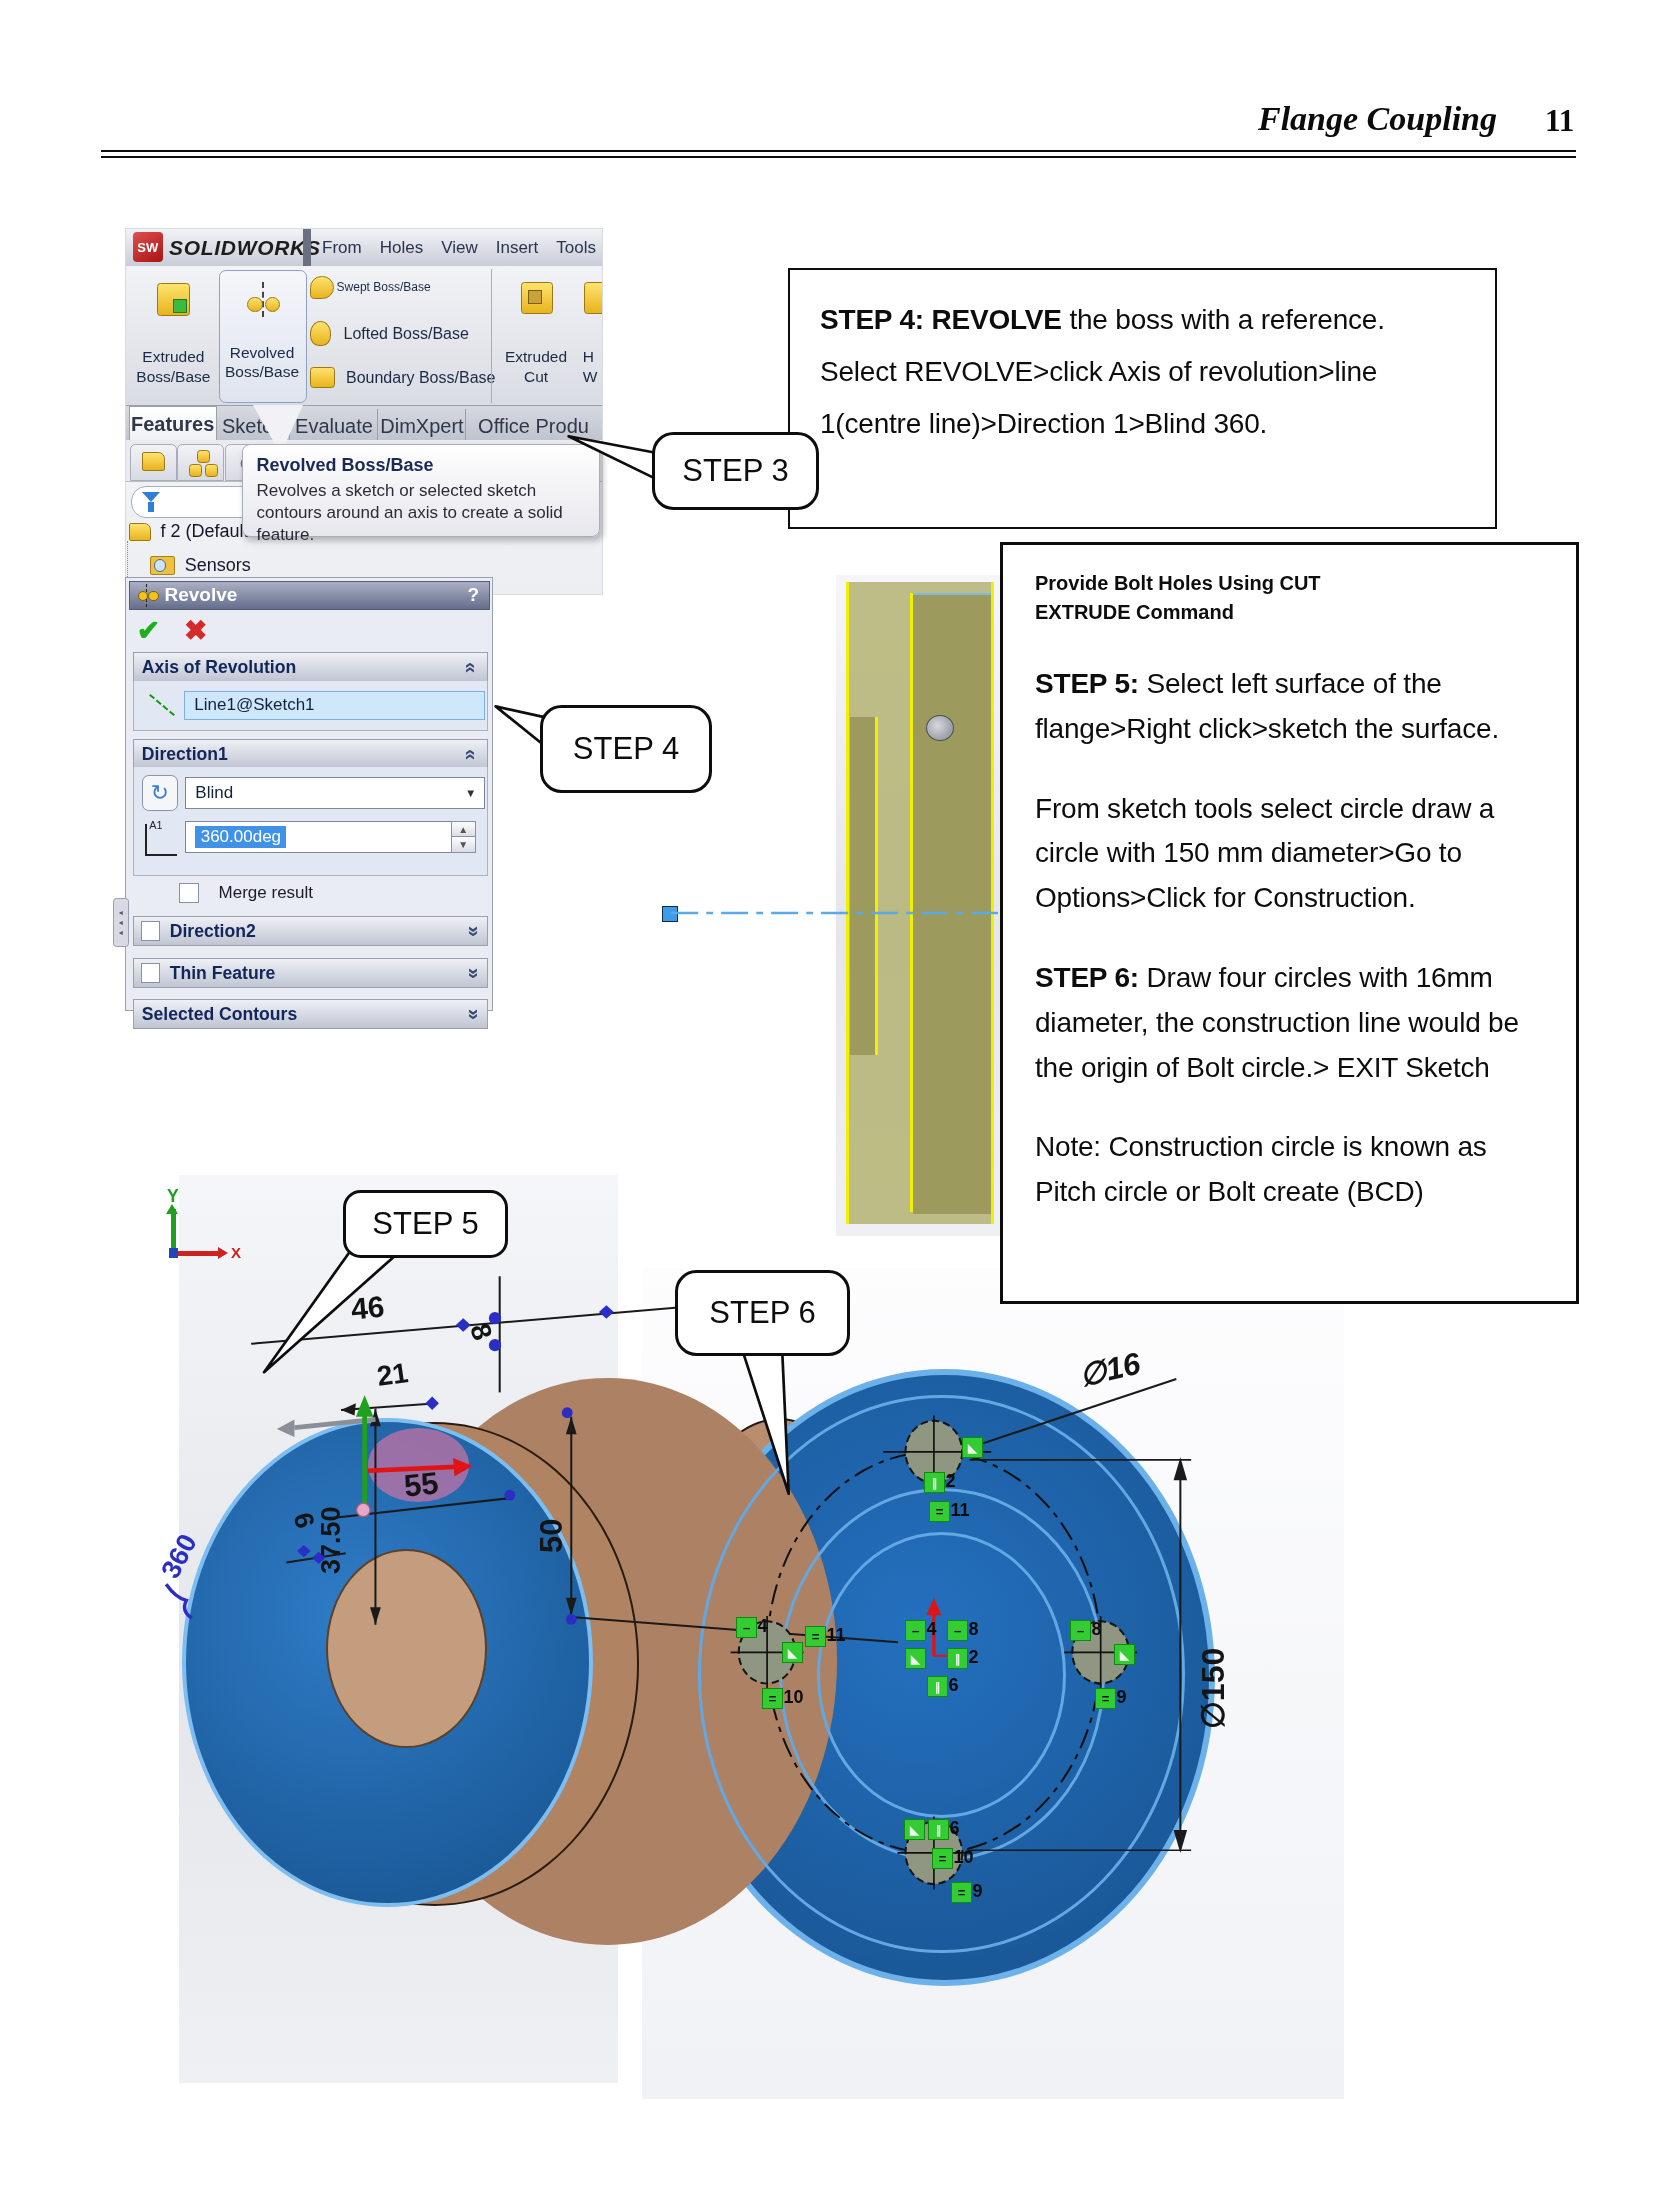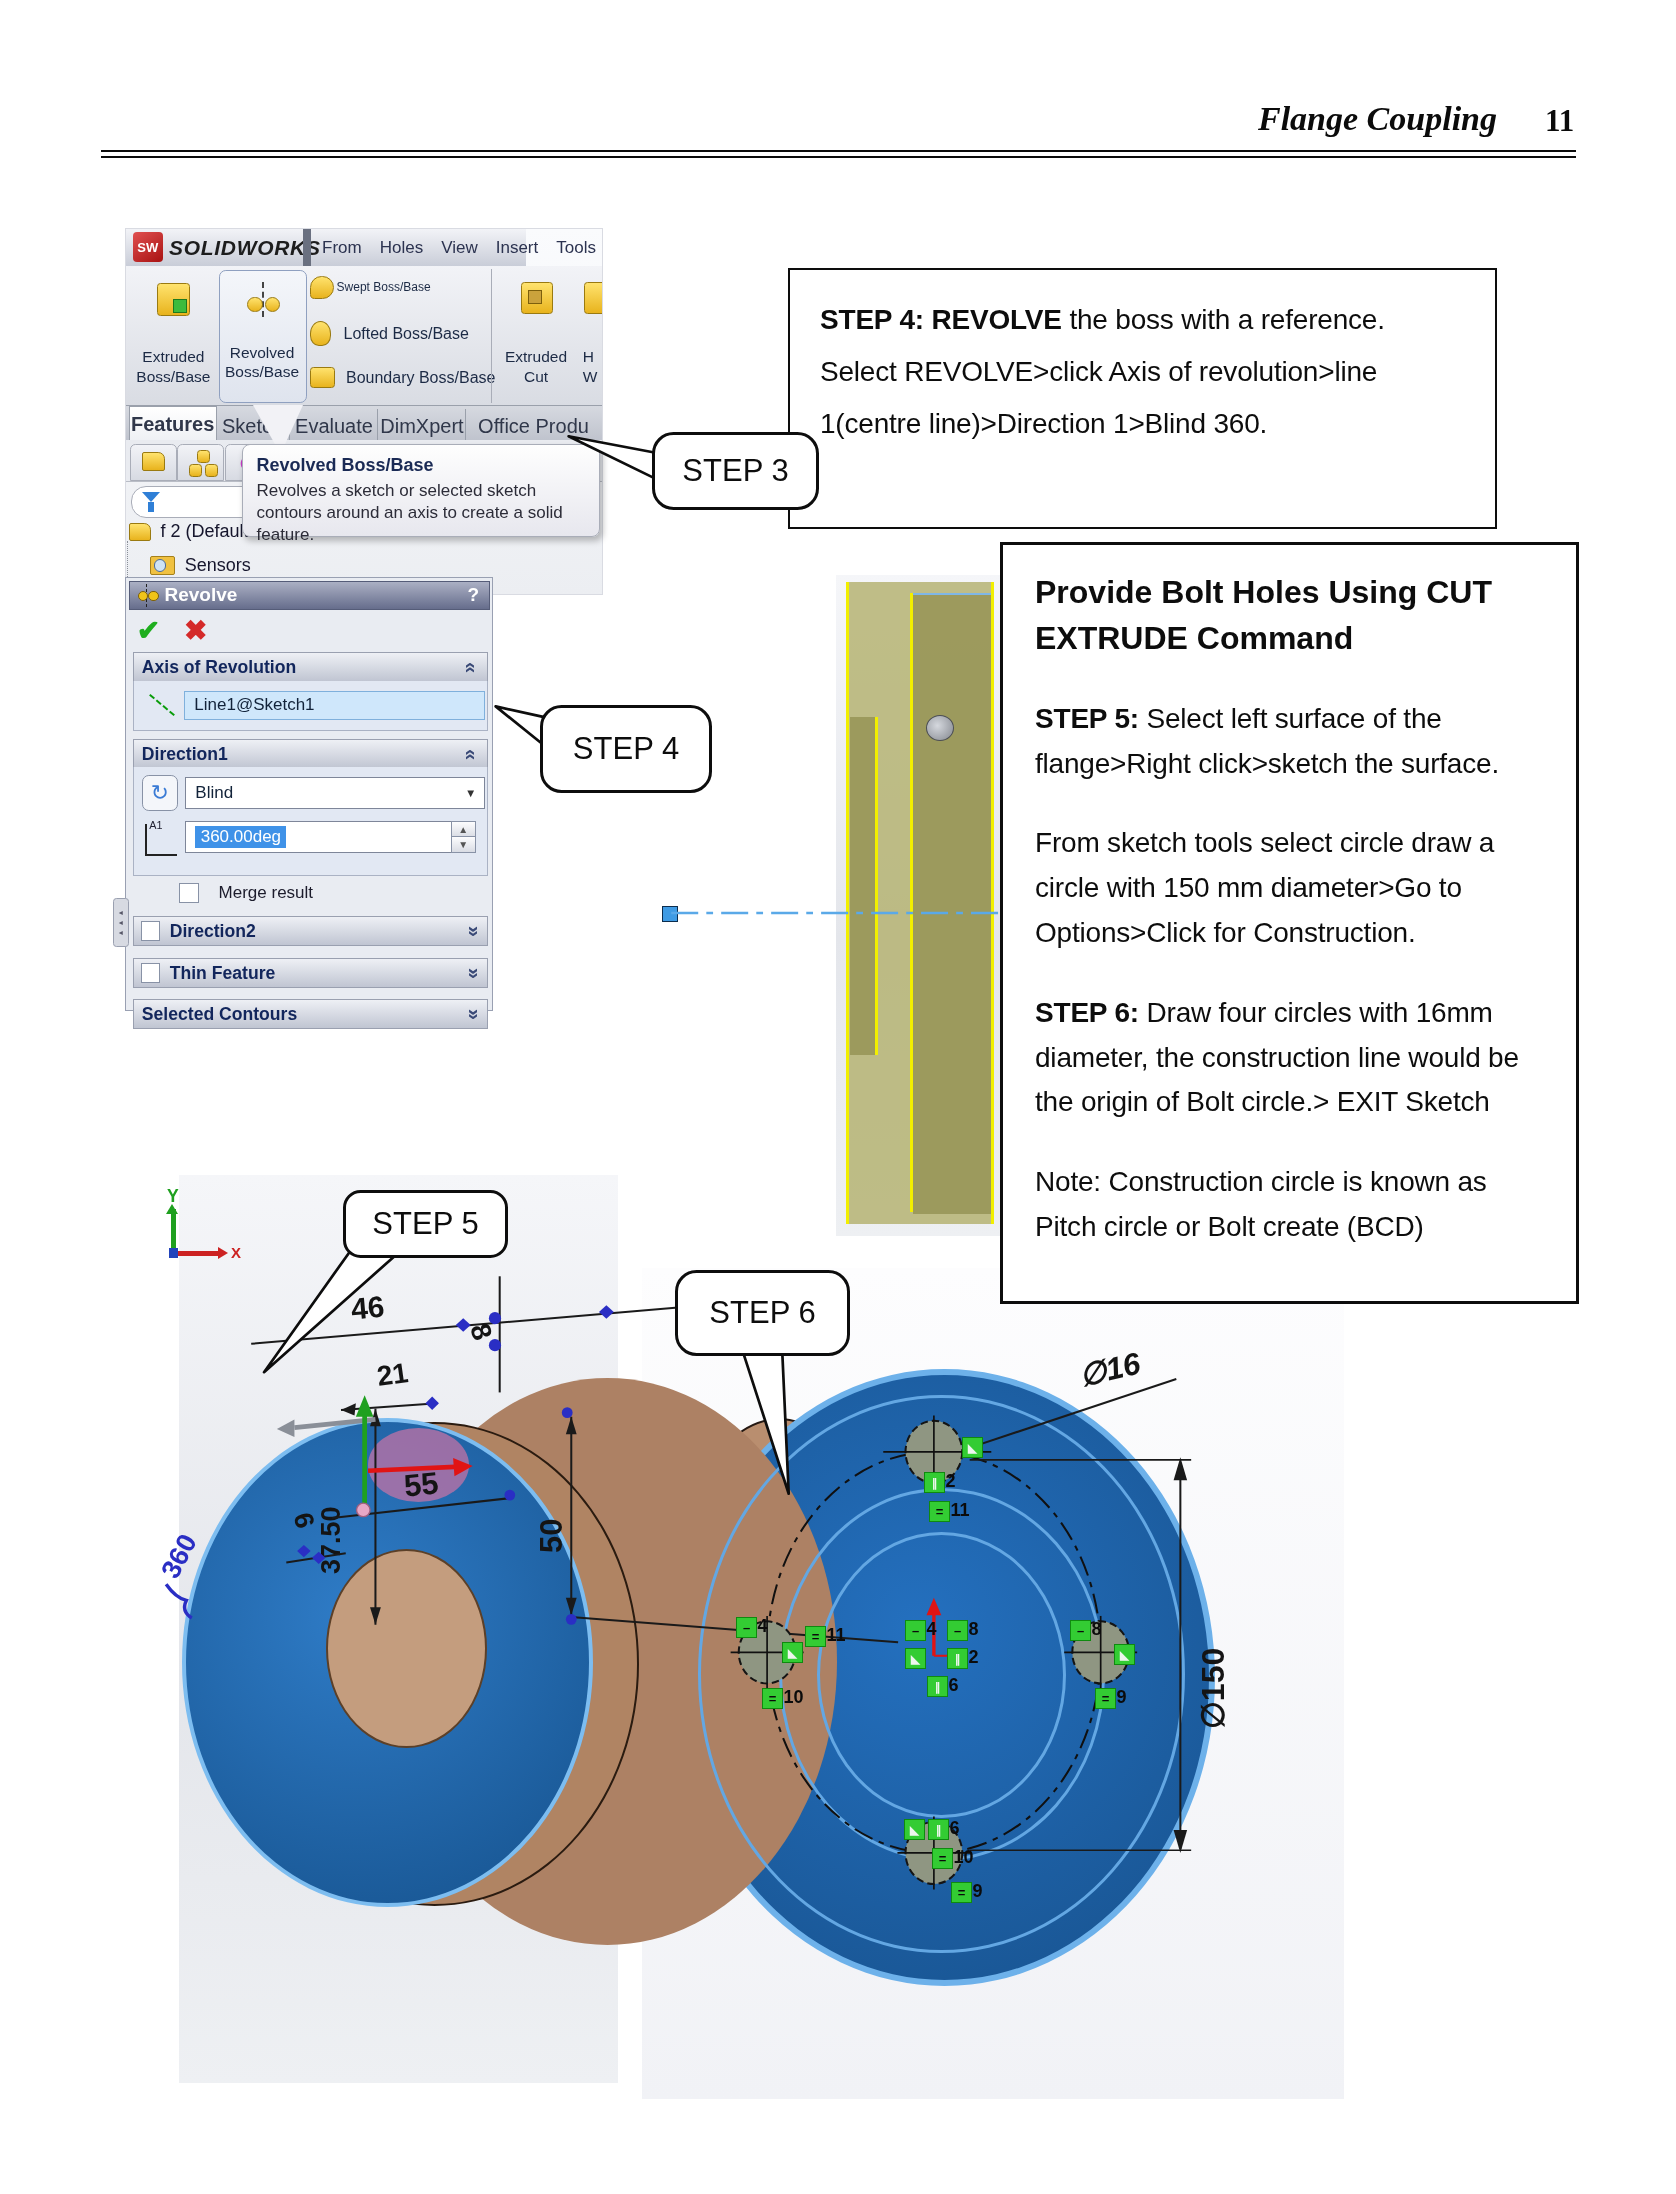--- a/index.html
+++ b/index.html
@@ -47,21 +47,21 @@
   .field-white{background:#fff;border:1.4px solid #7e8699;font-size:17px;color:#12233a;display:flex;align-items:center;padding-left:9.5px;}
   .sel-txt{background:#3f92e8;color:#fff;padding:1.4px 5.4px;}
   .cbx{background:#fff;border:1.4px solid #8892a6;width:17.6px;height:17.6px;}
   .p-lbl{font-size:17px;color:#1c1c2c;}
   .spin{background:linear-gradient(#fdfdfe,#d9dce4);border:1.4px solid #8892a6;color:#555;
         font-size:10px;display:flex;align-items:center;justify-content:center;}
   
   .note-box{background:#fff;border:2.7px solid #0d0d0d;}
   .note-text{font-size:28px;line-height:1.85;color:#0d0d0d;letter-spacing:-0.2px;}
   .big-box{background:#fff;border:3.4px solid #0d0d0d;}
-  .bb-title{font-size:32px;font-weight:bold;line-height:1.45;color:#0d0d0d;}
+  .bb-title{font-size:20px;font-weight:bold;line-height:1.45;color:#0d0d0d;}
   .bb-p{font-size:28px;line-height:1.6;color:#0d0d0d;margin-top:35px;letter-spacing:-0.2px;}
   
   .bubble{background:#fff;border:3.4px solid #0d0d0d;border-radius:21.6px;display:flex;align-items:center;
           justify-content:center;font-size:31px;color:#0d0d0d;z-index:50;}
   
   .scene{background:linear-gradient(#f5f6f9,#e4e6eb 55%,#eef0f3);}
   .olive{background:rgba(177,175,106,.8);}
   .olive-d{background:rgba(150,148,86,.85);}
   .yedge{background:#f2ef00;}
   .ellipse{border-radius:50%;}
@@ -77,21 +77,21 @@
 
 <div id="page">
 
   <div class="abs hdr-title" style="left:1258px;top:100px;">Flange Coupling</div>
   <div class="abs hdr-num" style="left:1545px;top:103px;">11</div>
   <div class="abs rule" style="left:101px;top:150px;width:1475px;"></div>
   <div class="abs rule" style="left:101px;top:156px;width:1475px;"></div>
 
   <div class="abs shot" style="left:125px;top:228px;width:476px;height:365px;z-index:10;overflow:hidden;">
 
-    <div class="abs titlebar" style="left:0;top:0;width:400px;height:37px;">
+    <div class="abs titlebar" style="left:0;top:0;width:476px;height:37px;">
       <div class="abs logo-cube" style="left:6.8px;top:3.4px;">SW</div>
       <div class="abs brand" style="left:43px;top:7.4px;">SOLIDWORKS</div>
       <div class="abs" style="left:177px;top:0;width:8px;height:37px;background:#6a7080;"></div>
       <div class="abs" style="left:196px;top:8.8px;width:274px;display:flex;justify-content:space-between;">
         <span class="menu-item">From</span>
         <span class="menu-item">Holes</span>
         <span class="menu-item">View</span>
         <span class="menu-item">Insert</span>
         <span class="menu-item">Tools</span>
       </div>

